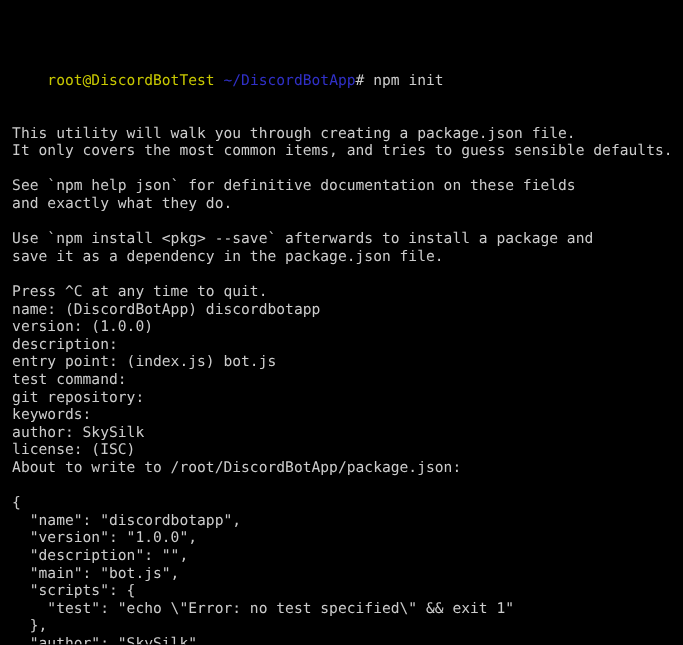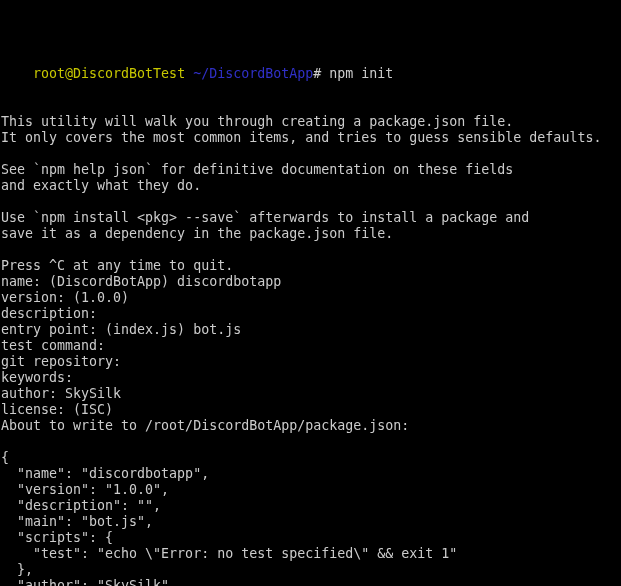--- a/index.html
+++ b/index.html
@@ -16,21 +16,21 @@
   }
   #terminal {
     width: 621px;
     height: 586px;
     background: #000000;
     color: #cccccc;
     font-family: "DejaVu Sans Mono", "Liberation Mono", monospace;
     font-size: 13.3px;
     line-height: 16px;
     letter-spacing: 0px;
-    padding: 2px 0 0 1px;
+    padding: 2px 0 0 11px;
     box-sizing: border-box;
     white-space: pre;
     overflow: hidden;
   }
   .line {
     height: 16px;
     line-height: 16px;
     white-space: pre;
     font-family: "DejaVu Sans Mono", "Liberation Mono", monospace;
   }

